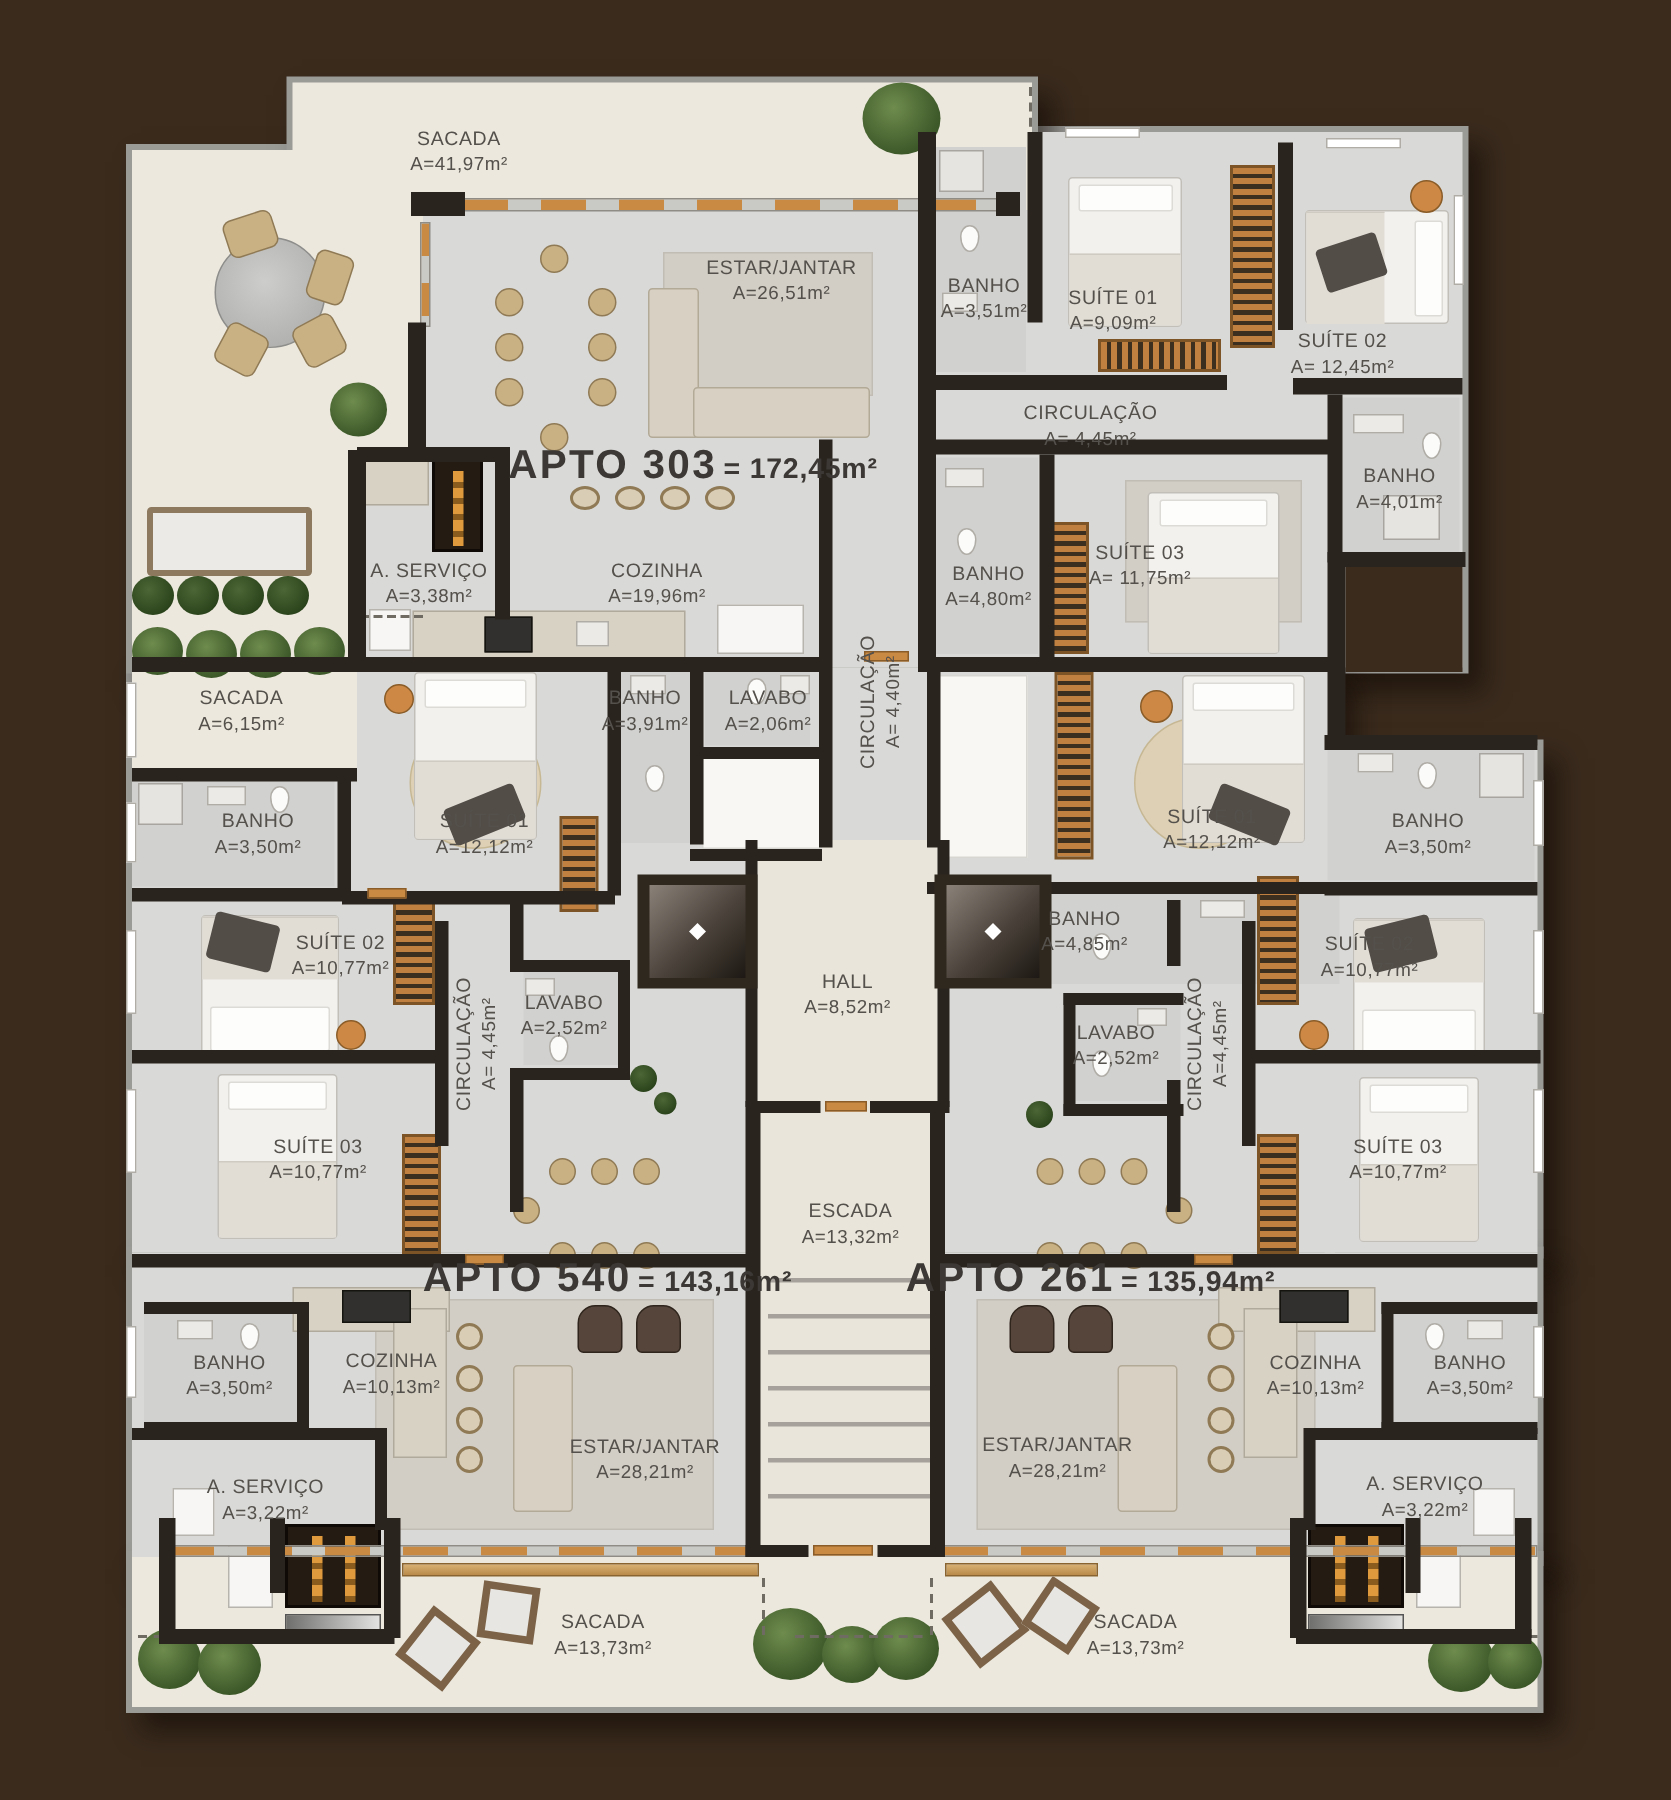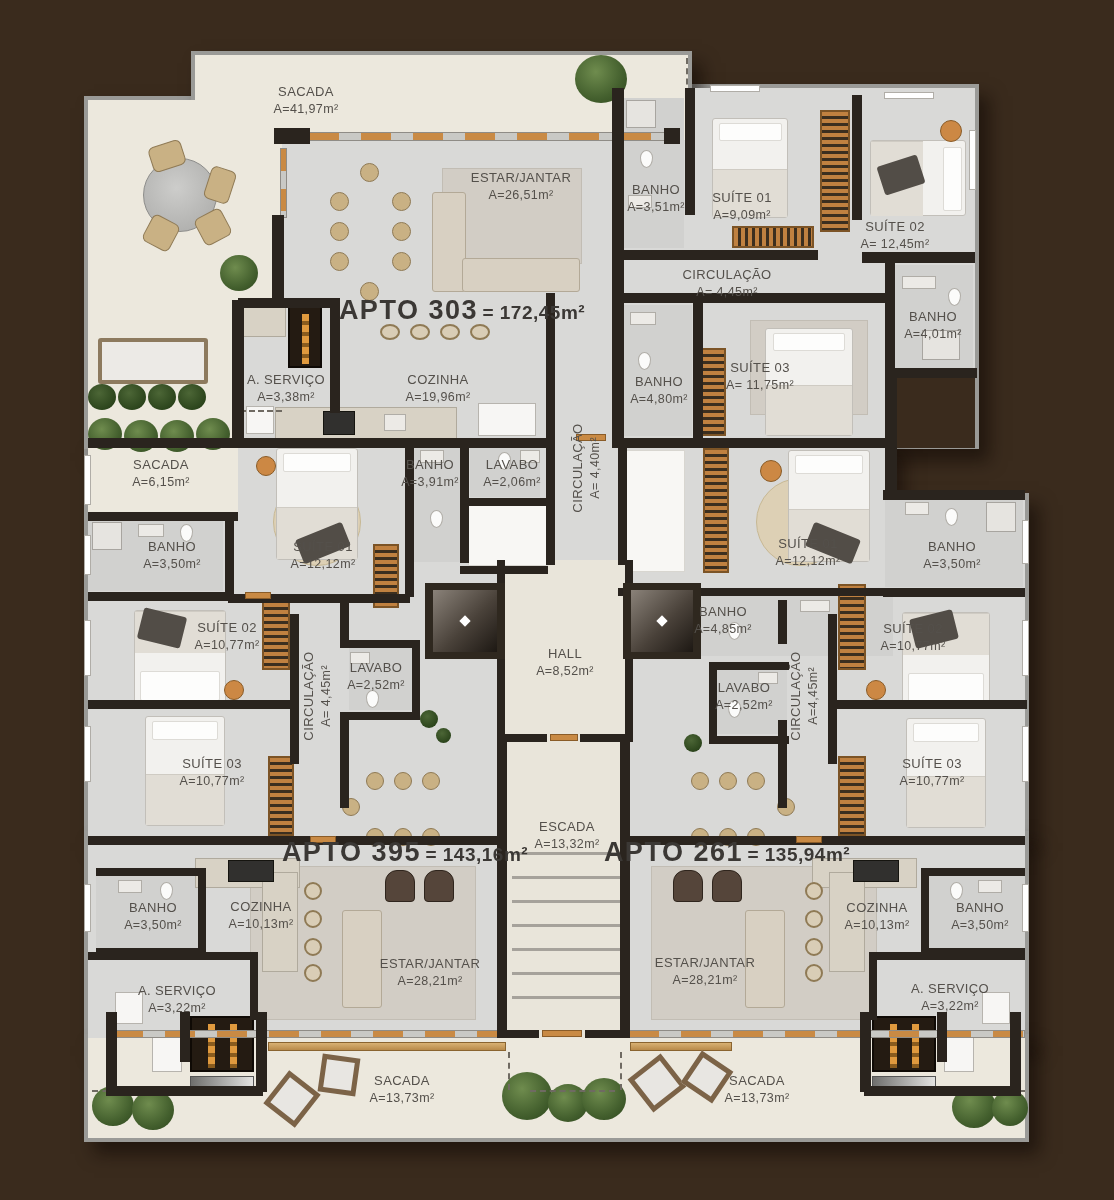--- a/index.html
+++ b/index.html
@@ -570,21 +570,21 @@
         <span class="la">A=4,45m²</span>
       </div>
     <div class="lbl" style="left:212px;top:773px">
       <span class="ln">SUÍTE 03</span>
         <span class="la">A=10,77m²</span>
       </div>
     <div class="lbl" style="left:932px;top:773px">
       <span class="ln">SUÍTE 03</span>
         <span class="la">A=10,77m²</span>
       </div>
-    <div class="lbl" style="left:567px;top:836px">
+    <div class="lbl" style="left:567px;top:816px">
       <span class="ln">ESCADA</span>
         <span class="la">A=13,32m²</span>
       </div>
     <div class="lbl" style="left:153px;top:917px">
       <span class="ln">BANHO</span>
         <span class="la">A=3,50m²</span>
       </div>
     <div class="lbl" style="left:261px;top:916px">
       <span class="ln">COZINHA</span>
         <span class="la">A=10,13m²</span>
@@ -618,18 +618,18 @@
         <span class="la">A=13,73m²</span>
       </div>
     <div class="lbl" style="left:757px;top:1090px">
       <span class="ln">SACADA</span>
         <span class="la">A=13,73m²</span>
       </div>
 
     <div class="apt" style="left:462px;top:310px">
       <span class="apt-n">APTO 303</span> <span class="apt-a">= 172,45m²</span></div>
     <div class="apt" style="left:405px;top:852px">
-      <span class="apt-n">APTO 395</span> <span class="apt-a">= 143,16m²</span></div>
+      <span class="apt-n">APTO 540</span> <span class="apt-a">= 143,16m²</span></div>
     <div class="apt" style="left:727px;top:852px">
       <span class="apt-n">APTO 261</span> <span class="apt-a">= 135,94m²</span></div>
   </div>
 
 </div>
 
 </body></html>

